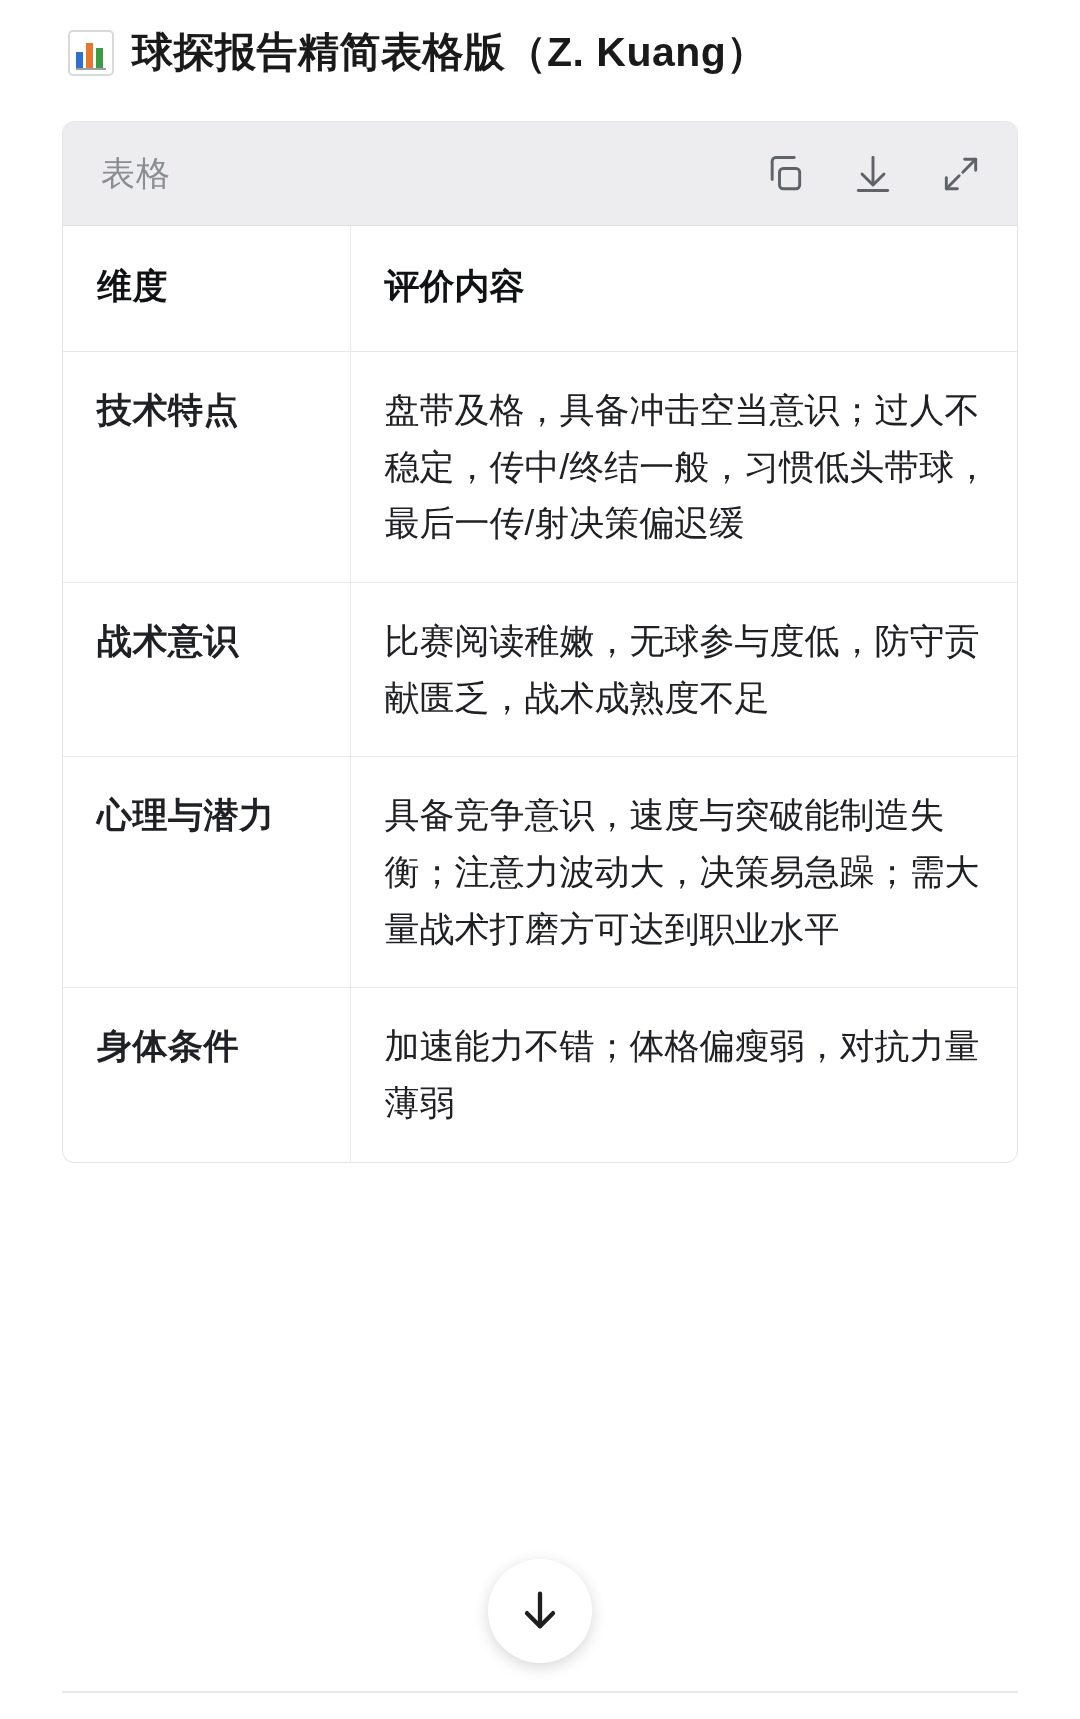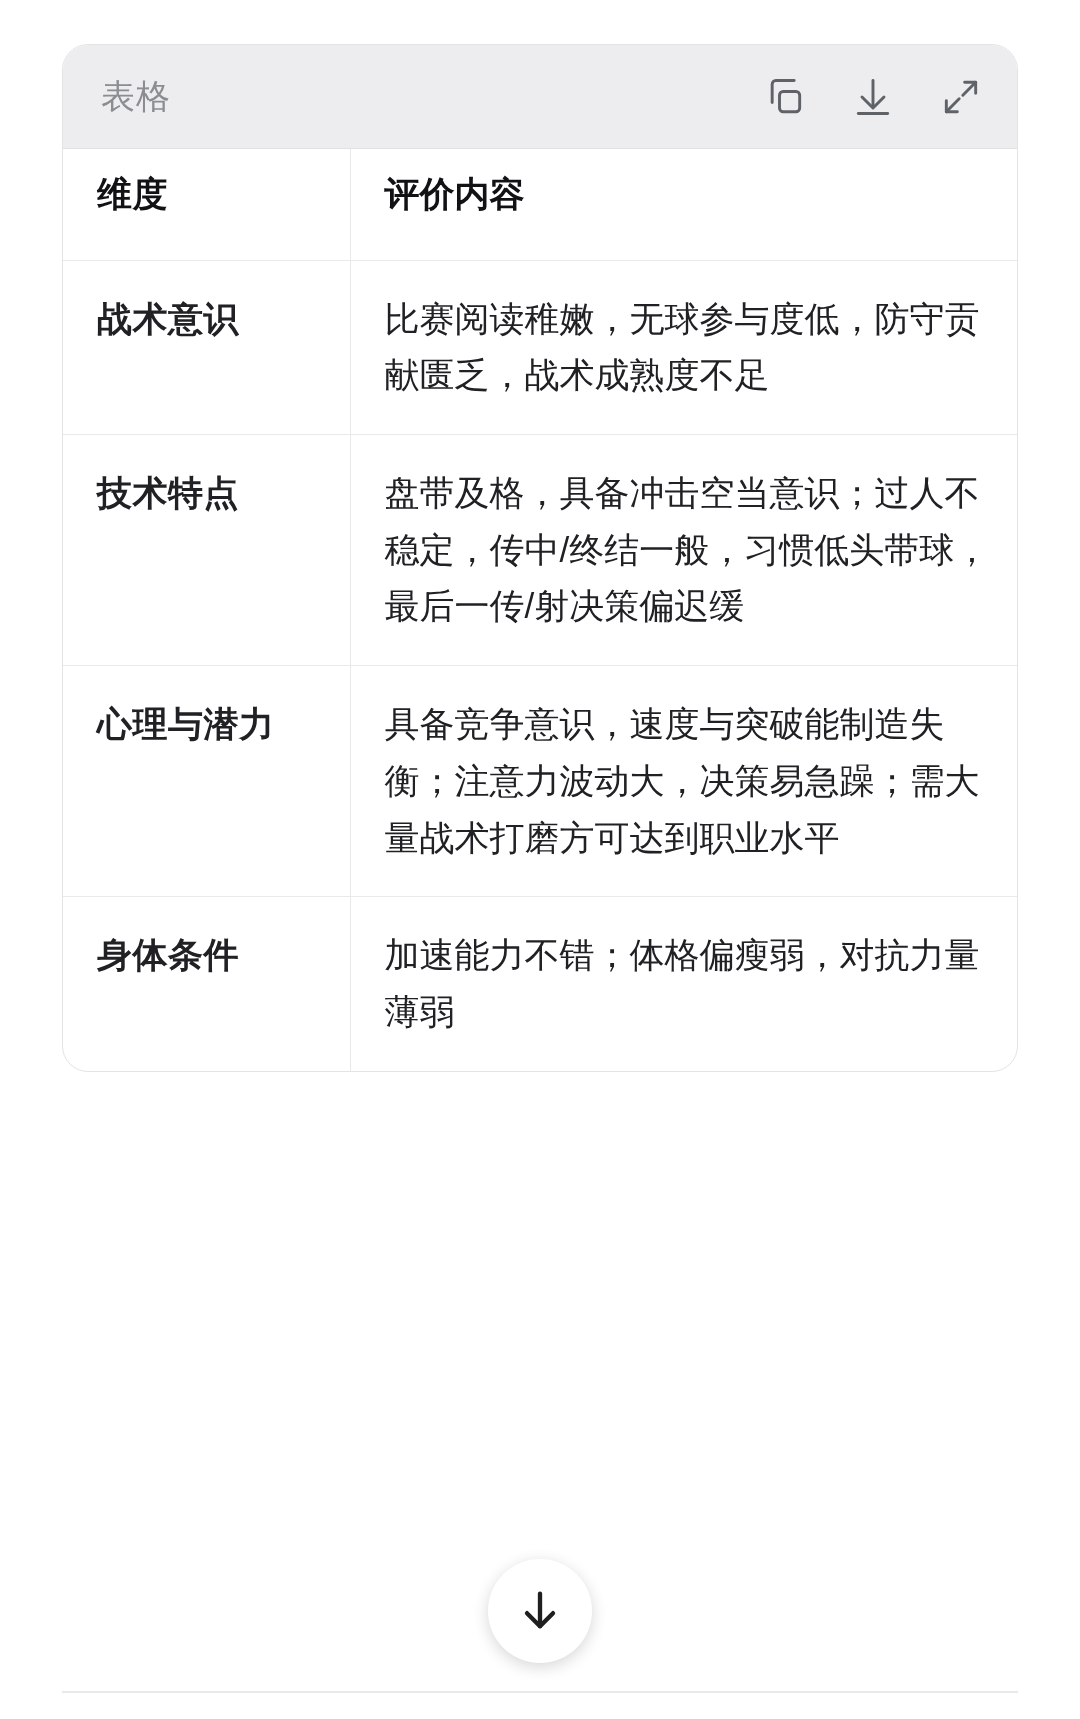--- a/index.html
+++ b/index.html
@@ -42,21 +42,21 @@
     color: #1a1a1a;
     letter-spacing: 0.5px;
     line-height: 1.2;
     white-space: nowrap;
   }
 
   
   .card {
     margin: 44px 62px 0 62px;
     border: 1px solid #e3e4e6;
-    border-radius: 26px;
+    border-radius: 12px;
     background: #ffffff;
     overflow: hidden;
   }
   .card-header {
     height: 104px;
     background: #ededef;
     display: flex;
     align-items: center;
     padding: 0 34px 0 38px;
     border-bottom: 1px solid #e0e1e3;
@@ -99,21 +99,21 @@
     color: #202124;
   }
   table.scout-table td:last-child { border-right: none; }
   td.dim {
     font-weight: bold;
     color: #111214;
     white-space: nowrap;
     letter-spacing: 0.5px;
   }
   td.val { padding-left: 38px; padding-right: 30px; }
-  tr.head td { padding-top: 18px; padding-bottom: 36px; font-family: Liberation Serif, serif; }
+  tr.head td { padding-top: 32px; padding-bottom: 36px; }
   tr.head td.dim, tr.head td.val { font-weight: bold; color: #111214; }
 
   
   .scroll-fab {
     position: absolute;
     left: 50%;
     transform: translateX(-50%);
     bottom: 56px;
     width: 104px;
     height: 104px;
@@ -135,20 +135,32 @@
     bottom: 26px;
     height: 2px;
     background: #e8e9eb;
   }
 </style>
 </head>
 <body>
 
 <div class="page">
 
+  <div class="doc-title-row">
+    <span class="doc-icon">
+      <svg width="46" height="46" viewBox="0 0 46 46" aria-hidden="true">
+        <rect x="1" y="1" width="44" height="44" rx="4" fill="#ffffff" stroke="#d8d9db" stroke-width="2"></rect>
+        <rect x="8" y="22" width="7" height="16" fill="#2f6fd0"></rect>
+        <rect x="18" y="13" width="7" height="25" fill="#e8772e"></rect>
+        <rect x="28" y="18" width="7" height="20" fill="#3d9a45"></rect>
+        <rect x="8" y="38" width="30" height="2" fill="#9aa0a6"></rect>
+      </svg>
+    </span>
+    <div class="doc-title">球探报告精简表格版（Z. Kuang）</div>
+  </div>
 
   <div class="card">
 
     <div class="card-header">
       <div class="card-header-label">表格</div>
       <div class="card-header-actions">
 
         <span class="hdr-icon">
           <svg width="44" height="44" viewBox="0 0 24 24" fill="none" stroke="currentColor" stroke-width="1.6" stroke-linecap="round" stroke-linejoin="round" aria-hidden="true">
             <rect x="9" y="9" width="11" height="11" rx="2"></rect>
@@ -182,27 +194,27 @@
           <col>
         </colgroup>
       <tbody>
         <tr class="head">
           <td class="dim">维度</td>
           <td class="val">评价内容</td>
         </tr>
 
 
         <tr>
+          <td class="dim">技术特点</td>
+          <td class="val">盘带及格，具备冲击空当意识；过人不稳定，传中/终结一般，习惯低头带球，最后一传/射决策偏迟缓</td>
+        </tr>
+
+        <tr>
           <td class="dim">战术意识</td>
           <td class="val">比赛阅读稚嫩，无球参与度低，防守贡献匮乏，战术成熟度不足</td>
-        </tr>
-
-        <tr>
-          <td class="dim">技术特点</td>
-          <td class="val">盘带及格，具备冲击空当意识；过人不稳定，传中/终结一般，习惯低头带球，最后一传/射决策偏迟缓</td>
         </tr>
 
         <tr>
           <td class="dim">心理与潜力</td>
           <td class="val">具备竞争意识，速度与突破能制造失衡；注意力波动大，决策易急躁；需大量战术打磨方可达到职业水平</td>
         </tr>
 
         <tr>
           <td class="dim">身体条件</td>
           <td class="val">加速能力不错；体格偏瘦弱，对抗力量薄弱</td>

